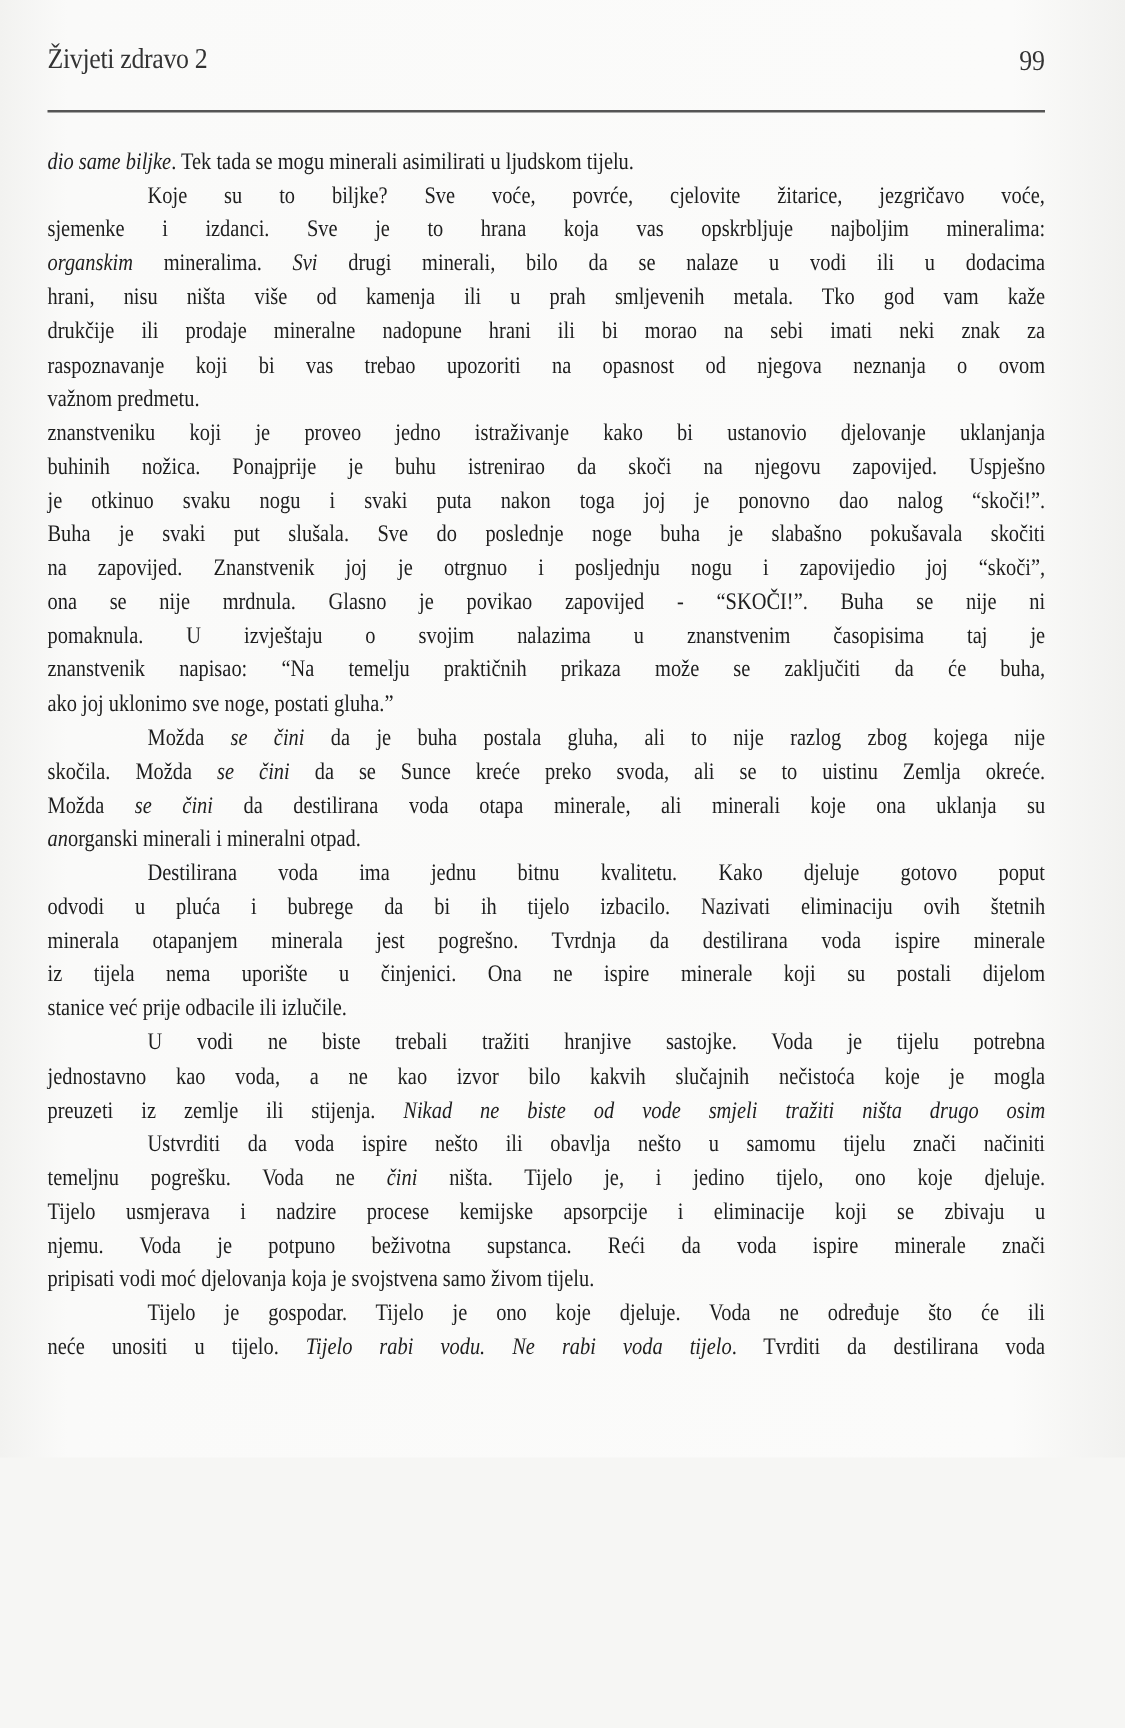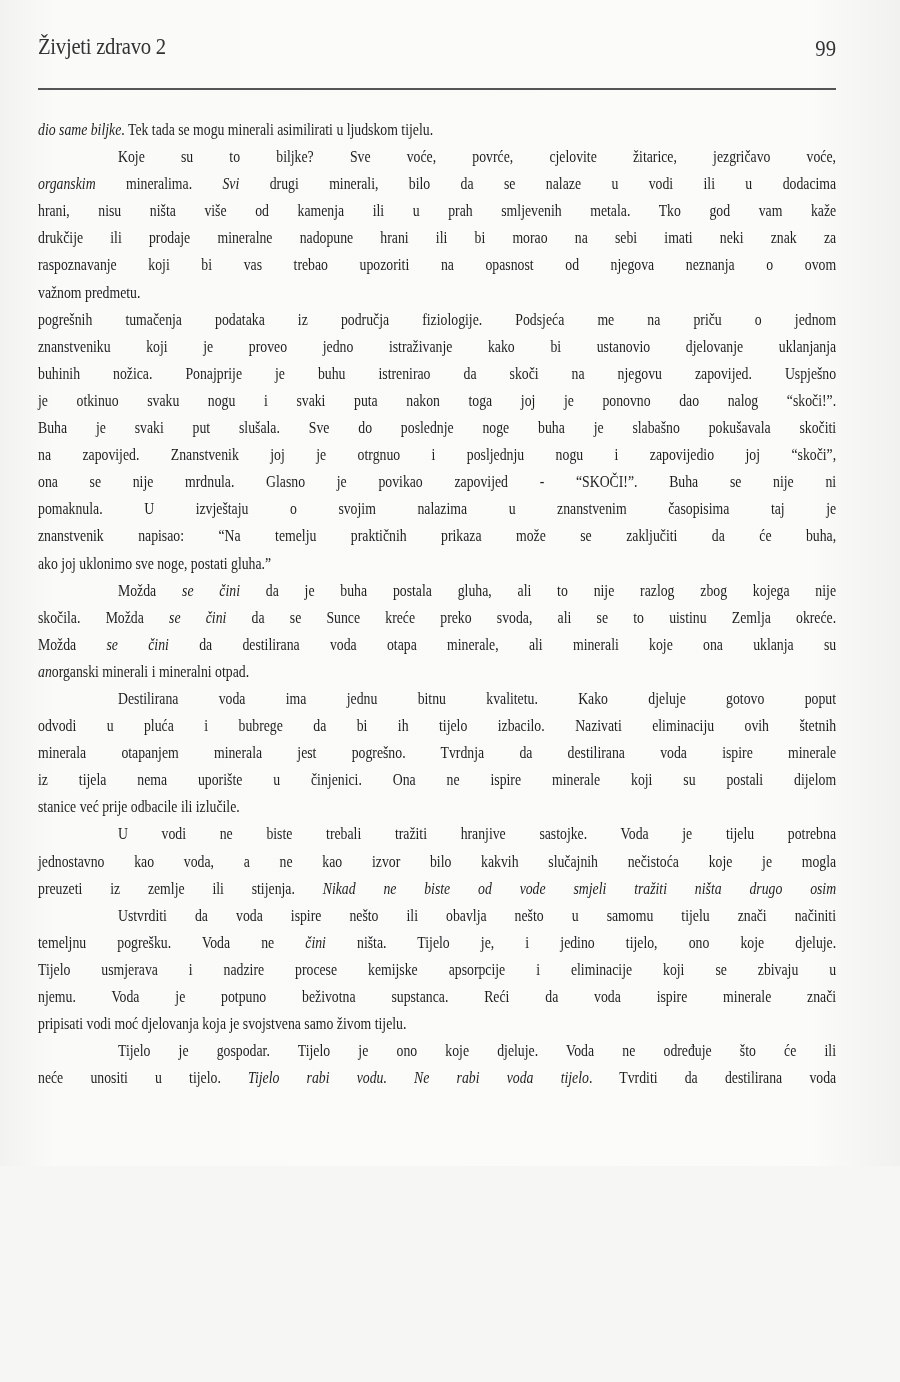--- a/index.html
+++ b/index.html
@@ -30,21 +30,21 @@
   .rule {
     position: absolute; left: 38px; top: 88px; width: 798px; height: 2px;
     background: #555;
   }
   .body-text {
     position: absolute; left: 38px; top: 116px; width: 798px;
   }
   .line {
     display: block;
     height: 27.1px; line-height: 27.1px;
-    font-size: 16px;
+    font-size: 19px;
     text-align: justify; text-align-last: justify;
     white-space: nowrap;
     overflow: visible;
   }
   .line.last { text-align-last: left; }
   .line.indent { padding-left: 80px; }
   .line.gap { margin-top: 0; }
   .inner {
     display: inline-block; width: 100%;
     text-align: justify; text-align-last: justify;
@@ -61,26 +61,26 @@
 
 <div class="page">
   <div class="header">
     <span class="running-title">Živjeti zdravo 2</span>
     <span class="page-number">99</span>
   </div>
   <div class="rule"></div>
   <div class="body-text" id="body-text">
       <div class="line last"><span class="inner"><i>dio same biljke</i><span>. Tek tada se mogu minerali asimilirati u ljudskom tijelu.</span></span></div>
       <div class="line indent"><span class="inner"><span>Koje su to biljke? Sve voće, povrće, cjelovite žitarice, jezgričavo voće,</span></span></div>
+      <div class="line"><span class="inner"><span>sjemenke i izdanci. Sve je to hrana koja vas opskrbljuje najboljim mineralima:</span></span></div>
       <div class="line"><span class="inner"><i>organskim</i><span> mineralima. </span><i>Svi</i><span> drugi minerali, bilo da se nalaze u vodi ili u dodacima</span></span></div>
       <div class="line"><span class="inner"><span>hrani, nisu ništa više od kamenja ili u prah smljevenih metala. Tko god vam kaže</span></span></div>
       <div class="line"><span class="inner"><span>drukčije ili prodaje mineralne nadopune hrani ili bi morao na sebi imati neki znak za</span></span></div>
       <div class="line"><span class="inner"><span>raspoznavanje koji bi vas trebao upozoriti na opasnost od njegova neznanja o ovom</span></span></div>
       <div class="line last"><span class="inner"><span>važnom predmetu.</span></span></div>
-      <div class="line"><span class="inner"><span>pogrešnih tumačenja podataka iz područja fiziologije. Podsjeća me na priču o jednom</span></span></div>
       <div class="line"><span class="inner"><span>znanstveniku koji je proveo jedno istraživanje kako bi ustanovio djelovanje uklanjanja</span></span></div>
       <div class="line"><span class="inner"><span>buhinih nožica. Ponajprije je buhu istrenirao da skoči na njegovu zapovijed. Uspješno</span></span></div>
       <div class="line"><span class="inner"><span>je otkinuo svaku nogu i svaki puta nakon toga joj je ponovno dao nalog “skoči!”.</span></span></div>
       <div class="line"><span class="inner"><span>Buha je svaki put slušala. Sve do poslednje noge buha je slabašno pokušavala skočiti</span></span></div>
       <div class="line"><span class="inner"><span>na zapovijed. Znanstvenik joj je otrgnuo i posljednju nogu i zapovijedio joj “skoči”,</span></span></div>
       <div class="line"><span class="inner"><span>ona se nije mrdnula. Glasno je povikao zapovijed - “SKOČI!”. Buha se nije ni</span></span></div>
       <div class="line"><span class="inner"><span>pomaknula. U izvještaju o svojim nalazima u znanstvenim časopisima taj je</span></span></div>
       <div class="line"><span class="inner"><span>znanstvenik napisao: “Na temelju praktičnih prikaza može se zaključiti da će buha,</span></span></div>
       <div class="line last"><span class="inner"><span>ako joj uklonimo sve noge, postati gluha.”</span></span></div>
       <div class="line indent"><span class="inner"><span>Možda </span><i>se čini</i><span> da je buha postala gluha, ali to nije razlog zbog kojega nije</span></span></div>

